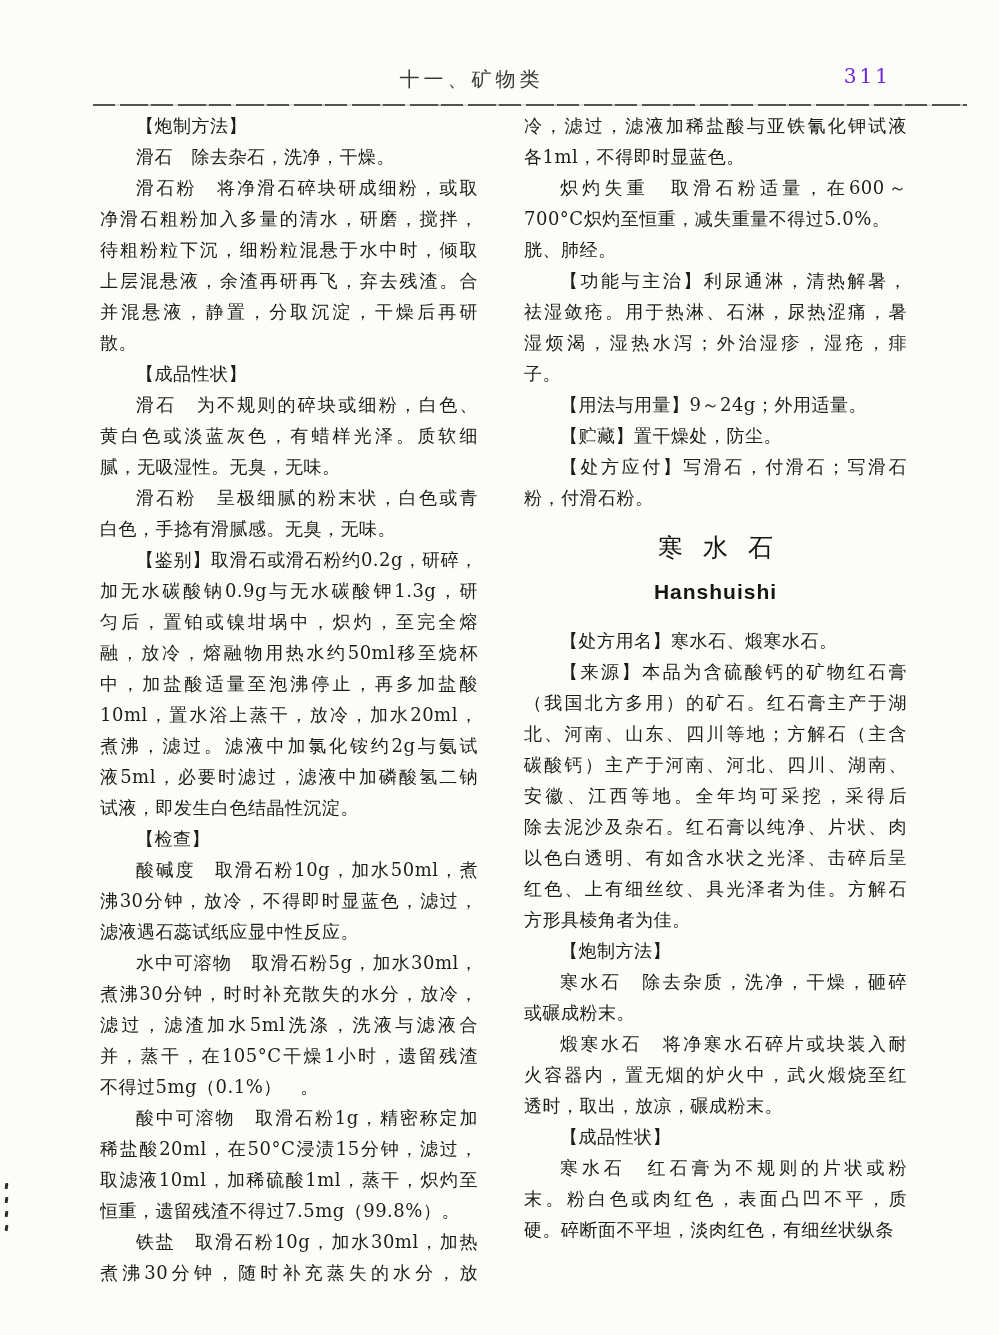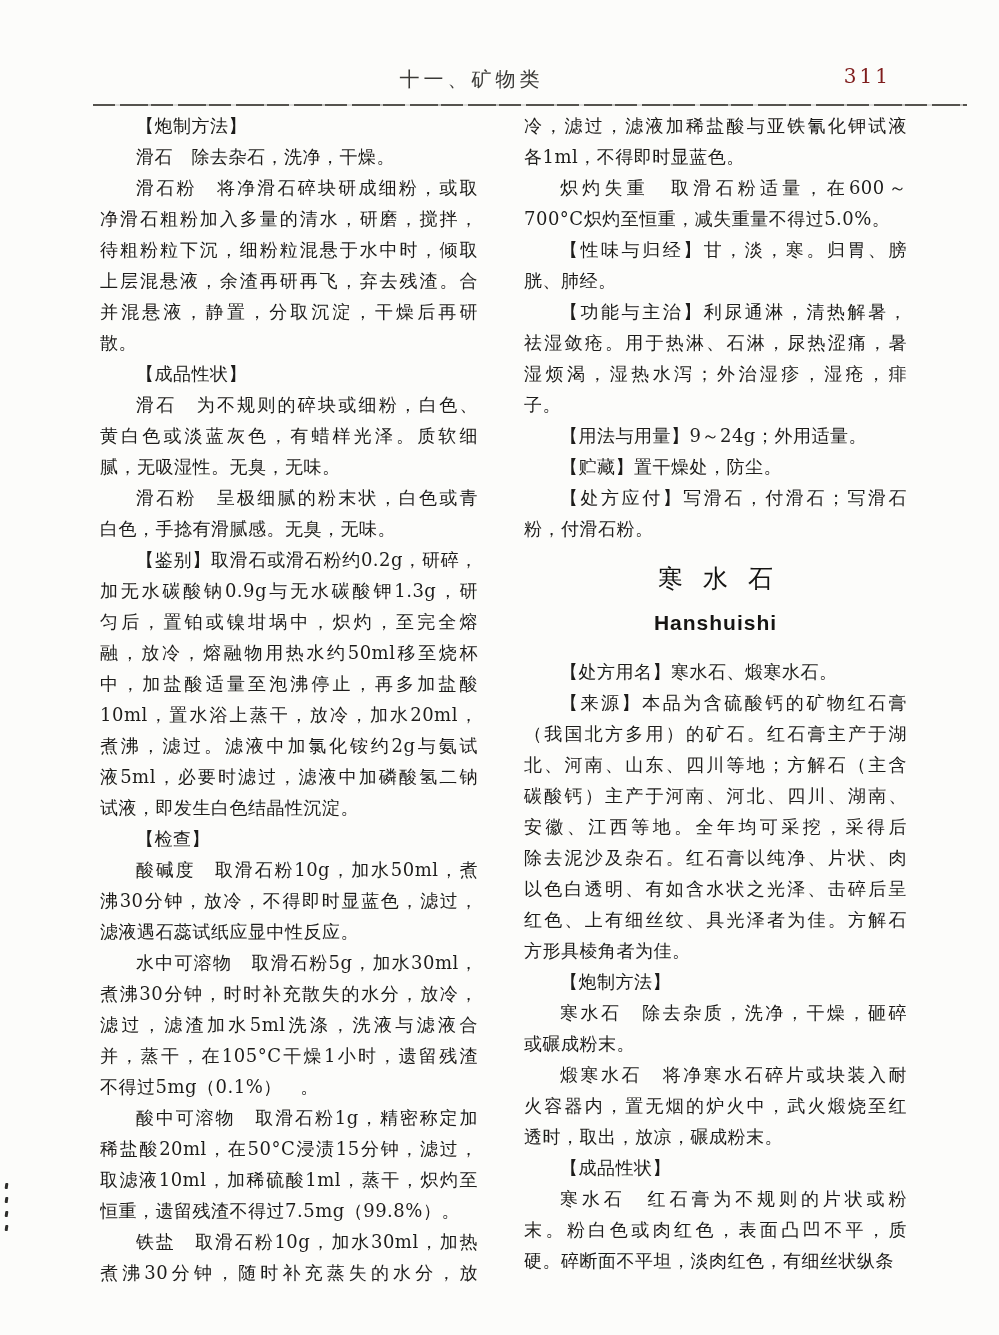--- a/index.html
+++ b/index.html
@@ -14,21 +14,21 @@
     color: #1d1c1a;
   }
   
   .running-head {
     position: absolute; top: 66px; left: 0; width: 943px;
     text-align: center; font-size: 20px; letter-spacing: 4px;
     color: #3a3936;
   }
   .page-number {
     position: absolute; top: 64px; right: 108px;
-    font-size: 20px; letter-spacing: 3px; color: #7f1d1d;
+    font-size: 20px; letter-spacing: 3px; color: #6d28d9;
   }
   .head-rule {
     position: absolute; top: 104px; left: 93px; width: 874px; height: 2px;
     background: repeating-linear-gradient(90deg,
       #55534e 0 22px, rgba(85,83,78,.18) 22px 27px, #55534e 27px 55px, rgba(85,83,78,.35) 55px 58px);
   }
   
   .col {
     position: absolute; top: 110px;
     font-size: 18px; line-height: 31px;
@@ -111,21 +111,20 @@
       <div class="tline ind fill">铁盐　取滑石粉10g，加水30ml，加热</div>
       <div class="tline fill">煮沸30分钟，随时补充蒸失的水分，放</div>
     </div>
 
   <div class="col col-right">
     <div>
         <div class="tline fill">冷，滤过，滤液加稀盐酸与亚铁氰化钾试液</div>
         <div class="tline">各1ml，不得即时显蓝色。</div>
         <div class="tline ind fill">炽灼失重　取滑石粉适量，在600～</div>
         <div class="tline">700°C炽灼至恒重，减失重量不得过5.0%。</div>
-        <div class="tline ind fill">【性味与归经】甘，淡，寒。归胃、膀</div>
         <div class="tline">胱、肺经。</div>
         <div class="tline ind fill">【功能与主治】利尿通淋，清热解暑，</div>
         <div class="tline fill">祛湿敛疮。用于热淋、石淋，尿热涩痛，暑</div>
         <div class="tline fill">湿烦渴，湿热水泻；外治湿疹，湿疮，痱</div>
         <div class="tline">子。</div>
         <div class="tline ind">【用法与用量】9～24g；外用适量。</div>
         <div class="tline ind">【贮藏】置干燥处，防尘。</div>
         <div class="tline ind fill">【处方应付】写滑石，付滑石；写滑石</div>
         <div class="tline">粉，付滑石粉。</div>
       </div>

